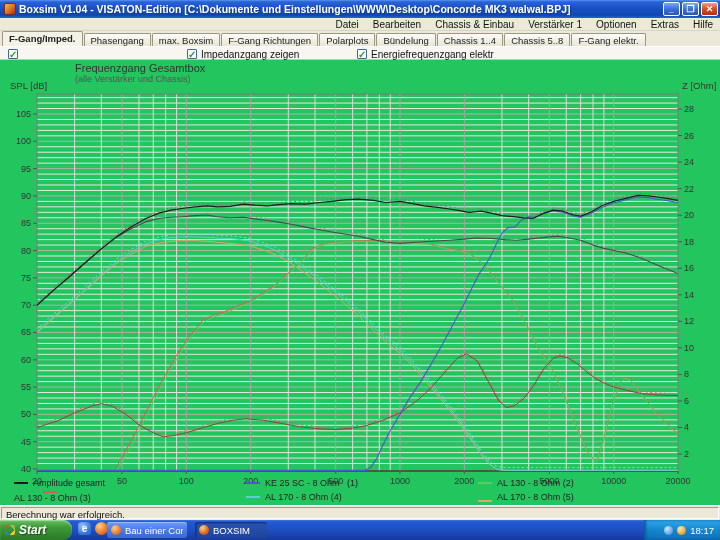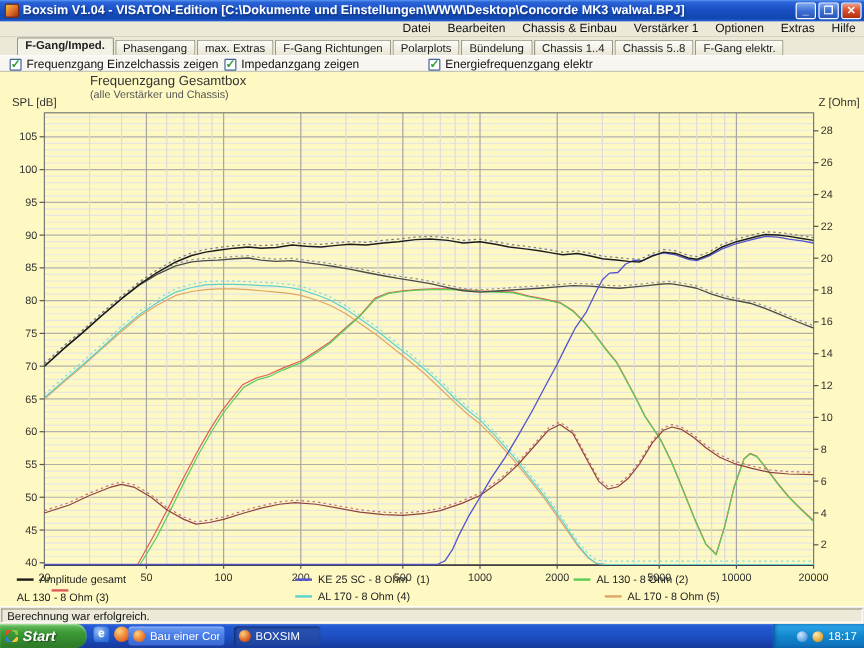--- a/index.html
+++ b/index.html
@@ -21,38 +21,38 @@
     background:linear-gradient(180deg,#7da8ee 0%,#3d6fd6 50%,#2a55b8 100%); font-weight:bold; }
   .winbtn.close { background:linear-gradient(180deg,#f0a088 0%,#dd4f2b 45%,#b03010 100%); }
 
   
   .menubar { position:absolute; left:0; top:18px; width:720px; height:13px;
     background:#ece9d8; border-bottom:1px solid #d8d4c4; display:flex; align-items:center;justify-content:flex-end; }
   .menu-item { font-size:10px; padding:0 7px; color:#111; }
 
   
   .tabrow { position:absolute; left:0; top:31px; width:653px; height:15px;
-    background:#ece9d8; display:flex; align-items:flex-end; padding-left:2px;margin-left:12px; }
+    background:#ece9d8; display:flex; align-items:flex-end; padding-left:2px; }
   .tab { font-size:9.5px; color:#222; padding:1px 6px 1px 6px; height:13px;
     border:1px solid #9a9784; border-bottom:none; border-radius:2px 2px 0 0;
     background:linear-gradient(180deg,#fdfcf8,#e8e5d4); margin-right:1px; white-space:nowrap; }
   .tab.active { height:15px; background:#f4f2e6; font-weight:bold; position:relative; z-index:2; }
 
   
   .optrow { position:absolute; left:0; top:46px; width:720px; height:14px;
     background:#f7f6f0; border-top:1px solid #fff; border-bottom:1px solid #c9c6b6;
     display:flex; align-items:center; }
   .cb { display:flex; align-items:center; position:absolute; top:1px; height:12px; }
   .cb .box { width:10px; height:10px; background:#fff; border:1px solid #41659a;
     border-radius:1px; font-size:10px; line-height:9px; color:#2c9c2c; font-weight:bold;
     text-align:center; margin-right:4px; }
   .cb .lbl { font-size:10px; color:#111; white-space:nowrap; }
 
   
-  .chartpanel { position:absolute; left:0; top:60px; width:720px; height:445px; background:#fef9c3; }
+  .chartpanel { position:absolute; left:0; top:60px; width:720px; height:445px; background:#22c55e; }
   .chart-title { position:absolute; left:75px; top:2px; font-size:11px; color:#333; }
   .chart-sub   { position:absolute; left:75px; top:14px; font-size:9px; color:#555; }
   .yl-label { position:absolute; left:10px; top:20px; font-size:9.5px; color:#333; }
   .yr-label { position:absolute; left:682px; top:20px; font-size:9.5px; color:#333; }
   svg text { font-family:"Liberation Sans", sans-serif; }
 
   .legend-item { position:absolute; display:flex; align-items:center; height:11px; }
   .legend-item .dash { width:14px; height:2px; margin-right:5px; flex:none; }
   .legend-item .txt { font-size:9px; color:#222; white-space:pre; }
 
@@ -120,33 +120,32 @@
       <span class="menu-item">Chassis &amp; Einbau</span>
       <span class="menu-item">Verstärker 1</span>
       <span class="menu-item">Optionen</span>
       <span class="menu-item">Extras</span>
       <span class="menu-item">Hilfe</span>
     </div>
 
   <div class="tabrow">
       <span class="tab active">F-Gang/Imped.</span>
       <span class="tab">Phasengang</span>
-      <span class="tab">max. Extras</span>
+      <span class="tab">max. Boxsim</span>
       <span class="tab">F-Gang Richtungen</span>
       <span class="tab">Polarplots</span>
       <span class="tab">Bündelung</span>
       <span class="tab">Chassis 1..4</span>
       <span class="tab">Chassis 5..8</span>
       <span class="tab">F-Gang elektr.</span>
     </div>
 
   <div class="optrow">
       <span class="cb" style="left: 8px;">
         <span class="box">✓</span>
-        <span class="lbl">Frequenzgang Einzelchassis zeigen</span>
       </span>
       <span class="cb" style="left: 187px;">
         <span class="box">✓</span>
         <span class="lbl">Impedanzgang zeigen</span>
       </span>
       <span class="cb" style="left: 357px;">
         <span class="box">✓</span>
         <span class="lbl">Energiefrequenzgang elektr</span>
       </span>
     </div>
@@ -371,21 +370,21 @@
           <span class="txt">AL 170 - 8 Ohm (4)</span>
         </span>
         <span class="legend-item" style="left: 246px; top: 445px;">
           <span class="dash" style="background: rgb(74, 74, 74);"></span>
           <span class="txt">Energiefrequenzgang</span>
         </span>
         <span class="legend-item" style="left: 478px; top: 417px;">
           <span class="dash" style="background: rgb(88, 208, 88);"></span>
           <span class="txt">AL 130 - 8 Ohm (2)</span>
         </span>
-        <span class="legend-item" style="left: 504px; top: 431px;">
+        <span class="legend-item" style="left: 478px; top: 431px; align-items: flex-end;">
           <span class="dash" style="background: rgb(224, 165, 102);"></span>
           <span class="txt">AL 170 - 8 Ohm (5)</span>
         </span>
       </div>
   </div>
 
   <div class="statusbar">
     <div class="cell">Berechnung war erfolgreich.</div>
   </div>
 

